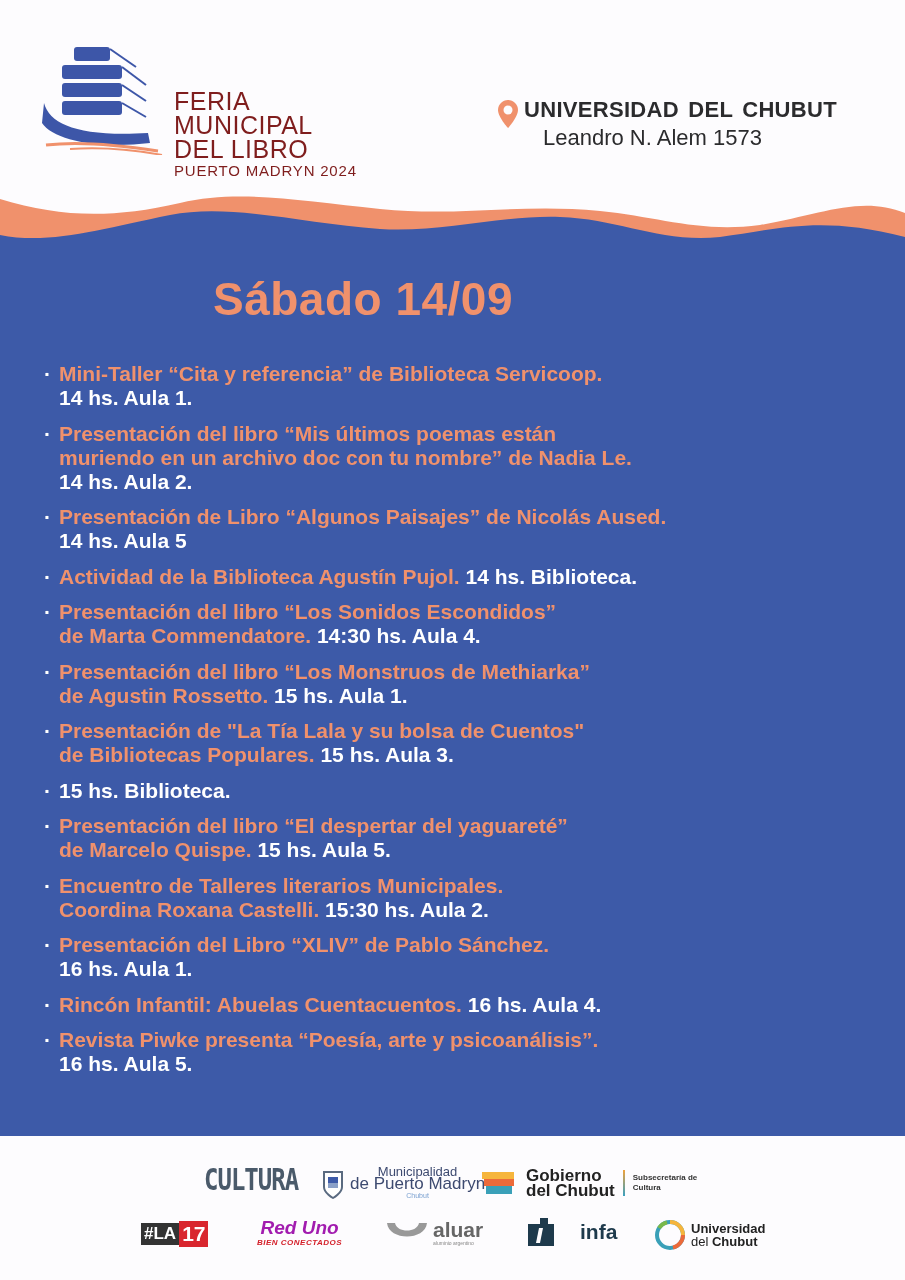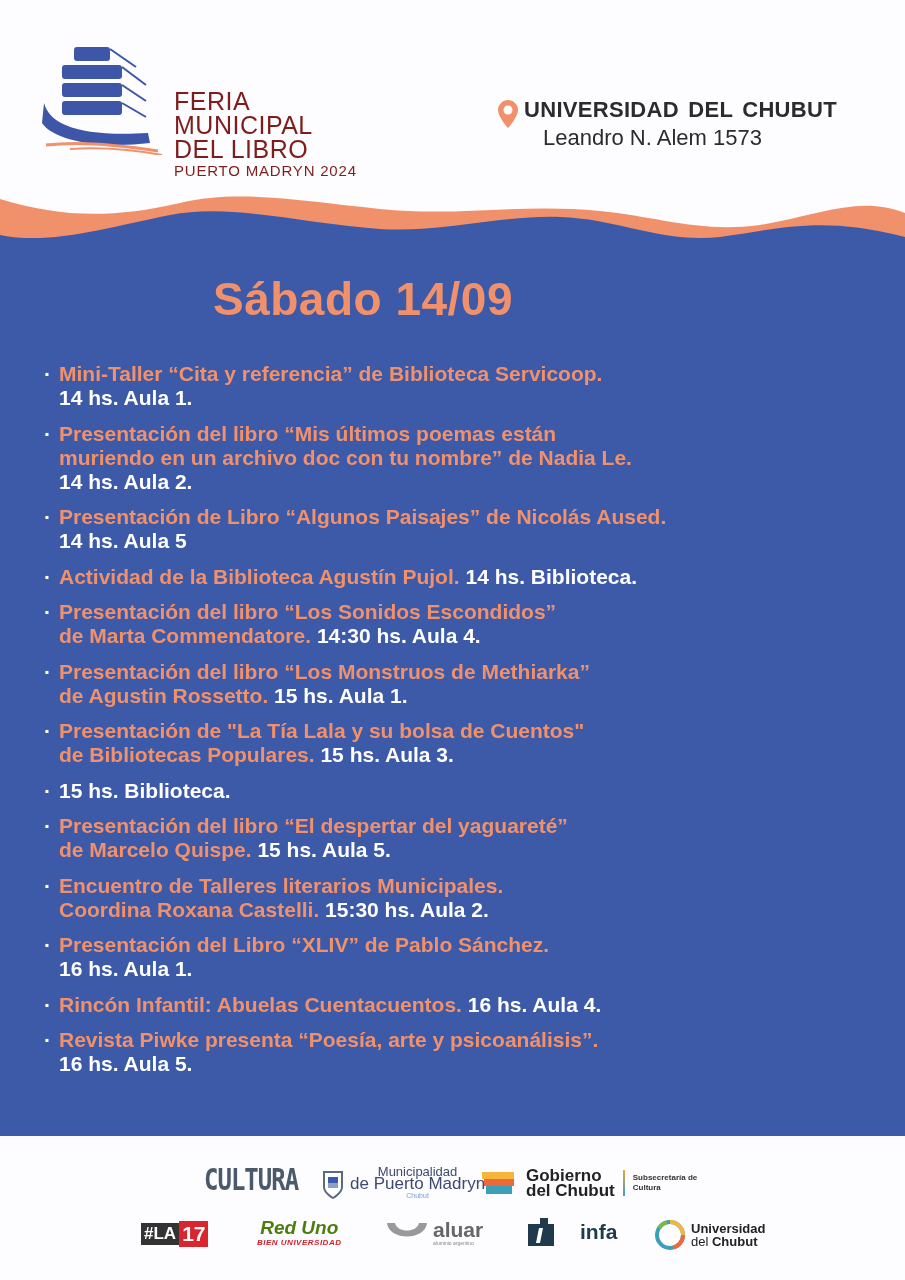--- a/index.html
+++ b/index.html
@@ -45,21 +45,21 @@
   .sp-muni .t3 { font-size: 7px; display: block; color: #7aa0d0; }
   .sp-gob { left: 482px; top: 32px; }
   .sp-gob .map { width: 36px; height: 26px; margin-right: 8px; }
   .sp-gob .txt { color: #222; font-weight: bold; font-size: 17px; line-height: 15px; }
   .sp-gob .sep { width: 2px; height: 26px; background: linear-gradient(#f0a23c, #3aa0c0); margin: 0 8px; }
   .sp-gob .sub { font-size: 8px; line-height: 10px; color: #333; font-weight: bold; }
   .sp-la17 { left: 141px; top: 85px; height: 26px; }
   .sp-la17 .a { background: #333; color: #fff; font-weight: bold; font-size: 17px; padding: 0 3px; height: 22px; line-height: 22px; }
   .sp-la17 .b { background: #d9262e; color: #fff; font-weight: bold; font-size: 21px; padding: 0 3px; height: 26px; line-height: 26px; }
   .sp-reduno { left: 257px; top: 82px; flex-direction: column; align-items: center; }
-  .sp-reduno .t1 { color: #4d7c0f; font-weight: bold; font-style: italic; font-size: 19px; line-height: 20px; }
+  .sp-reduno .t1 { color: #a21caf; font-weight: bold; font-style: italic; font-size: 19px; line-height: 20px; }
   .sp-reduno .t2 { color: #d4202a; font-weight: bold; font-style: italic; font-size: 8px; line-height: 9px; letter-spacing: 0.5px; }
   .sp-aluar { left: 385px; top: 84px; }
   .sp-aluar .mark { width: 44px; height: 24px; margin-right: 4px; }
   .sp-aluar .txt { color: #666; font-weight: bold; font-size: 21px; line-height: 20px; }
   .sp-aluar .sub { font-size: 5px; color: #888; display: block; line-height: 6px; font-weight: normal; }
   .sp-infa { left: 528px; top: 82px; gap: 16px; }
   .sp-infa .box { width: 26px; height: 28px; background: #1e3a4c; margin-right: 10px; position: relative; }
   .sp-infa .txt { color: #1e3a4c; font-weight: bold; font-size: 21px; }
   .sp-uch { left: 653px; top: 82px; }
   .sp-uch .ring { width: 34px; height: 34px; margin-right: 4px; }
@@ -223,21 +223,21 @@
     </div>
   </div>
 
   <div class="sp sp-la17">
     <span class="a">#LA</span>
     <span class="b">17</span>
   </div>
 
   <div class="sp sp-reduno">
     <span class="t1">Red Uno</span>
-    <span class="t2">BIEN UNIVERSIDAD</span>
+    <span class="t2">BIEN CONECTADOS</span>
   </div>
 
   <div class="sp sp-aluar">
     <svg class="mark" viewBox="0 0 44 24">
       <path d="M2 2 C 4 20, 40 20, 42 2 L 34 2 C 32 12, 12 12, 10 2 Z" fill="#999"></path>
     </svg>
     <div class="txt">
       <span>aluar</span>
       <span class="sub">aluminio argentino</span>
     </div>

